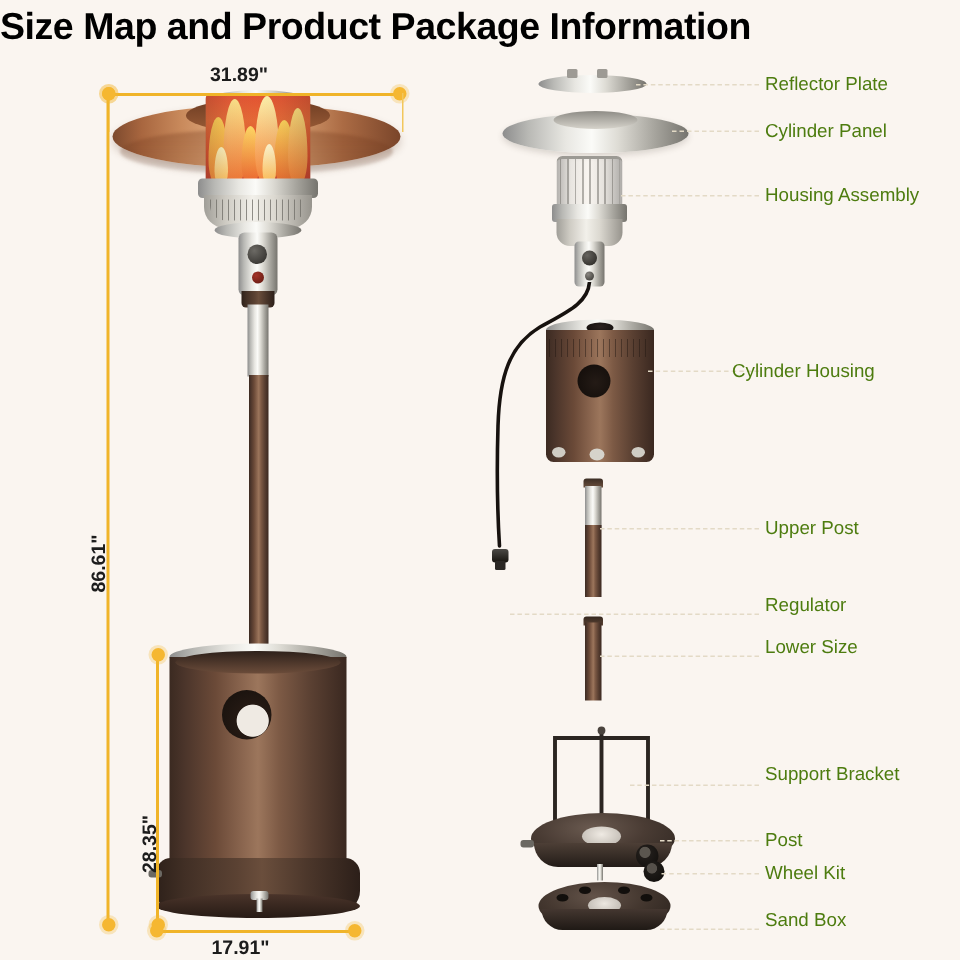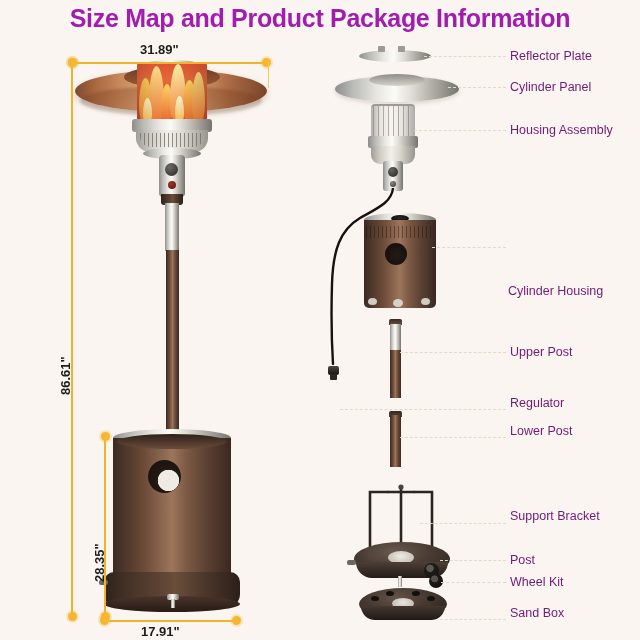--- a/index.html
+++ b/index.html
@@ -7,39 +7,38 @@
     width:640px;height:640px;overflow:hidden;
     background:#faf5f0;
     font-family:"Liberation Sans", sans-serif;
     position:relative;
   }
   #root{position:absolute;inset:0;}
 
   
   .title{
     position:absolute;left:0;top:4px;width:640px;
-    text-align:center;
-    font-size:25px;font-weight:bold;color:#a21caf;
+    font-size:25px;font-weight:bold;color:#000000;
     letter-spacing:-0.3px;
     font-family:"Liberation Sans", sans-serif;
   }
 
   
   .dim-line-h{position:absolute;height:2px;background:#f0b429;}
   .dim-line-v{position:absolute;width:2px;background:#f0b429;}
   .dim-thin-v{position:absolute;width:1px;background:#f2c75c;}
   .dim-dot{position:absolute;width:9px;height:9px;border-radius:50%;
     background:#f5b731;box-shadow:0 0 0 2px rgba(245,183,49,.28);}
   .dim-text{position:absolute;font-size:13px;font-weight:bold;color:#1c1c1c;
     white-space:nowrap;}
   .dim-text.vert{transform-origin:0 0;transform:rotate(-90deg);}
 
   
   .leader{position:absolute;height:0;border-top:1px dashed #e3dac6;}
-  .part-label{position:absolute;font-size:12.5px;color:#701a75;white-space:nowrap;}
+  .part-label{position:absolute;font-size:12.5px;color:#4d7c0f;white-space:nowrap;}
 
   
   .shape{position:absolute;}
 
   
   .bronze{
     background:linear-gradient(90deg,
       #3b2a21 0%, #4a342a 8%, #6b4a38 26%, #8c6750 42%,
       #9c765c 50%, #7d5a45 62%, #5a4032 80%, #3a2820 100%);
   }
@@ -271,30 +270,30 @@
     <div class="leader" style="left:424px;top:56px;width:82px;"></div>
     <div class="part-label" style="left:510px;top:49px;">Reflector Plate</div>
 
     <div class="leader" style="left:448px;top:87px;width:58px;"></div>
     <div class="part-label" style="left:510px;top:80px;">Cylinder Panel</div>
 
     <div class="leader" style="left:414px;top:130px;width:92px;"></div>
     <div class="part-label" style="left:510px;top:123px;">Housing Assembly</div>
 
     <div class="leader" style="left:432px;top:247px;width:74px;"></div>
-    <div class="part-label" style="left:508px;top:240px;margin-top:44px;">Cylinder Housing</div>
+    <div class="part-label" style="left:488px;top:240px;">Cylinder Housing</div>
 
     <div class="leader" style="left:400px;top:352px;width:106px;"></div>
     <div class="part-label" style="left:510px;top:345px;">Upper Post</div>
 
     <div class="leader" style="left:340px;top:409px;width:166px;"></div>
     <div class="part-label" style="left:510px;top:396px;">Regulator</div>
 
     <div class="leader" style="left:400px;top:437px;width:106px;"></div>
-    <div class="part-label" style="left:510px;top:424px;">Lower Post</div>
+    <div class="part-label" style="left:510px;top:424px;">Lower Size</div>
 
     <div class="leader" style="left:420px;top:523px;width:86px;"></div>
     <div class="part-label" style="left:510px;top:509px;">Support Bracket</div>
 
     <div class="leader" style="left:440px;top:560px;width:66px;"></div>
     <div class="part-label" style="left:510px;top:553px;">Post</div>
 
     <div class="leader" style="left:441px;top:582px;width:65px;"></div>
     <div class="part-label" style="left:510px;top:575px;">Wheel Kit</div>
 

